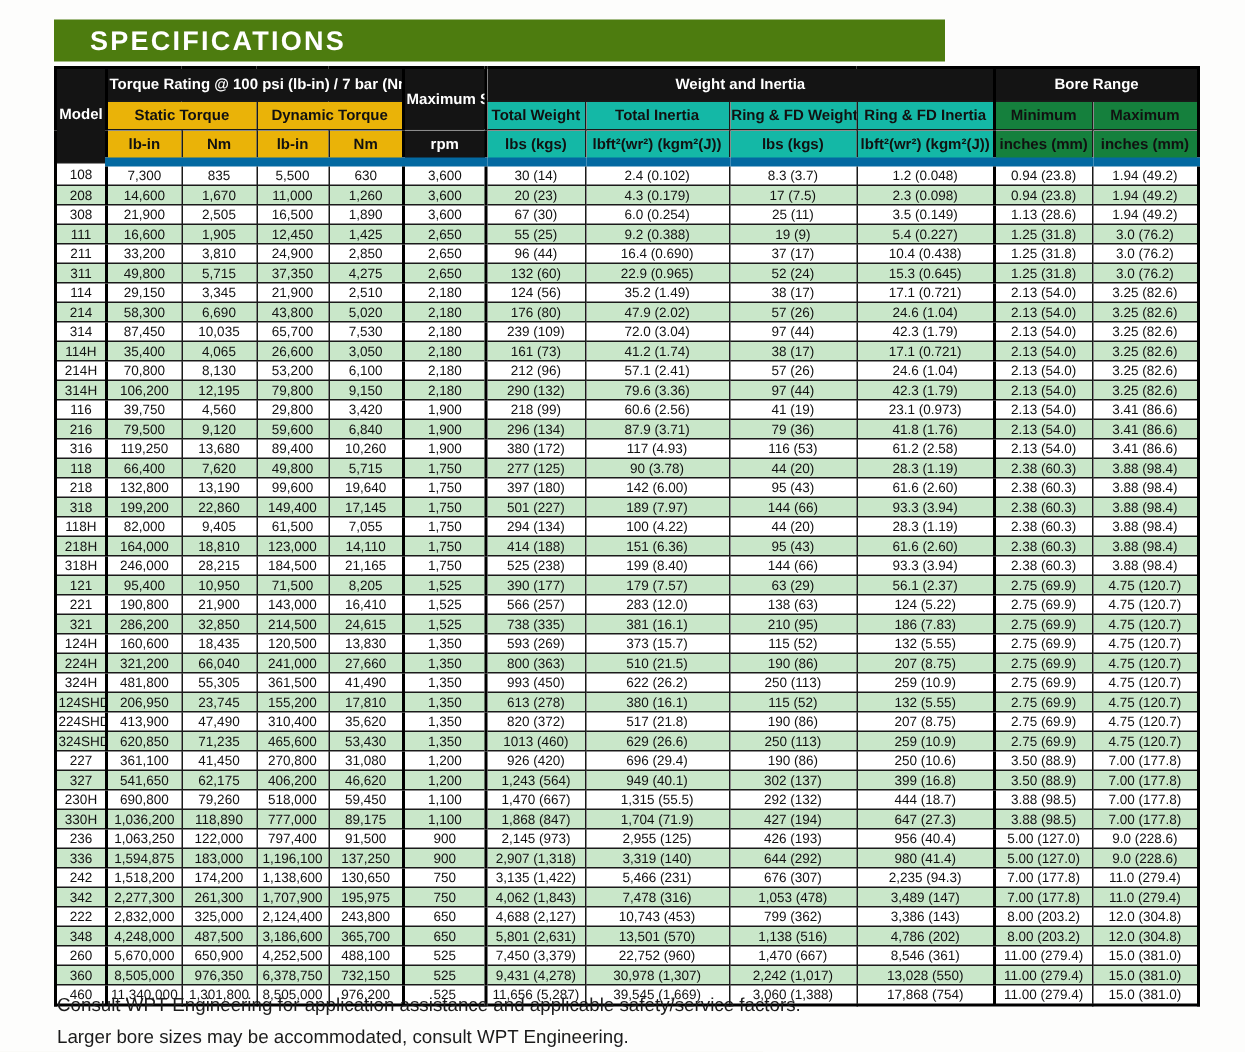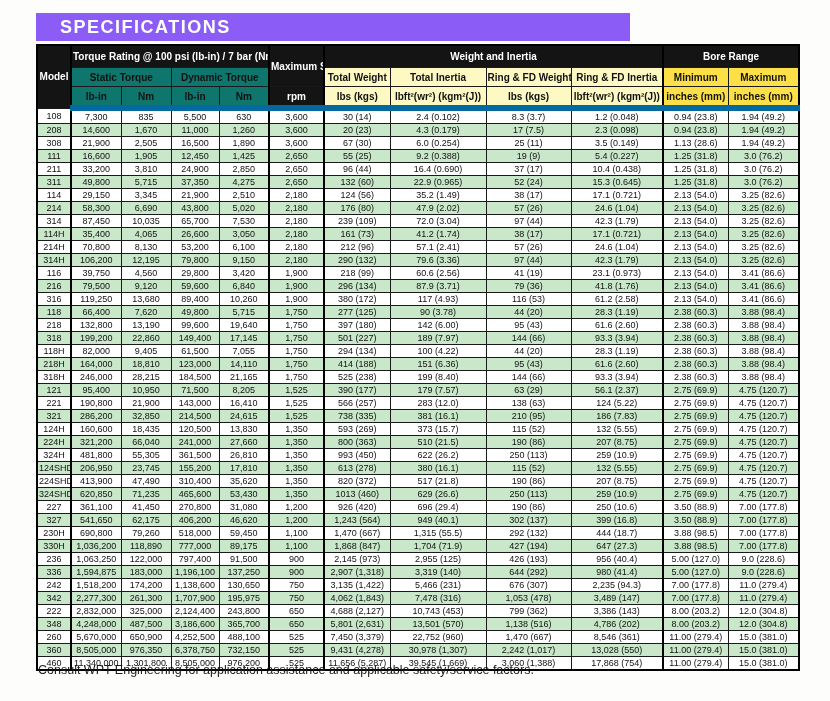--- a/index.html
+++ b/index.html
@@ -1,27 +1,27 @@
 <!DOCTYPE html>
 <html><head>
 <meta charset="utf-8">
 <style>
   html,body{margin:0;padding:0;background:#f6f6f4;}
   .page{position:relative;width:830px;height:701px;background:#fdfdfc;font-family:"Liberation Sans",sans-serif;overflow:hidden;}
-  .banner{position:absolute;left:36px;top:13px;width:594px;height:28px;background:#8b5cf6;color:#fff;
+  .banner{position:absolute;left:36px;top:13px;width:594px;height:28px;background:#4d7c0f;color:#fff;
           font-weight:bold;font-size:18px;letter-spacing:1.5px;line-height:28px;padding-left:24px;box-sizing:border-box;}
   table.spec{position:absolute;left:36px;top:44px;width:762px;border-collapse:collapse;table-layout:fixed;
              border:2px solid #000;background:#fff;}
   table.spec th, table.spec td{border:1px solid #1a1a1a;padding:0 1px;text-align:center;overflow:hidden;white-space:nowrap;}
   table.spec th{font-size:10px;font-weight:bold;}
   table.spec td{font-size:9px;height:12px;color:#111;}
   .hblack{background:#141414;color:#fff;}
-  .hyellow{background:#0f766e;color:#111;}
-  .hblue{background:#fef9c3;color:#111;}
-  .hgreen{background:#fde047;color:#111;}
+  .hyellow{background:#eab308;color:#111;}
+  .hblue{background:#14b8a6;color:#111;}
+  .hgreen{background:#15803d;color:#111;}
   .r1 th{height:21px;}
   .r2 th{height:18px;}
   .r3 th{height:18px;font-weight:bold;}
   .units{font-size:9.5px;}
   tbody tr:nth-child(even){background:#c9e7c9;}
   tbody tr:nth-child(odd){background:#ffffff;}
   .grp{border-left:2px solid #000 !important;}
   thead tr.r3 th{border-bottom:6px solid #0369a1;}
   .footer{position:absolute;left:38px;color:#1b1b1b;font-size:12.5px;}
   .f1{top:663px;}
@@ -450,21 +450,21 @@
           <td>190 (86)</td>
           <td>207 (8.75)</td>
           <td class="grp">2.75 (69.9)</td>
           <td>4.75 (120.7)</td>
         </tr>
         <tr>
           <td>324H</td>
           <td class="grp">481,800</td>
           <td>55,305</td>
           <td>361,500</td>
-          <td>26,810</td>
+          <td>41,490</td>
           <td class="grp">1,350</td>
           <td class="grp">993 (450)</td>
           <td>622 (26.2)</td>
           <td>250 (113)</td>
           <td>259 (10.9)</td>
           <td class="grp">2.75 (69.9)</td>
           <td>4.75 (120.7)</td>
         </tr>
         <tr>
           <td>124SHD</td>
@@ -687,14 +687,15 @@
           <td>39,545 (1,669)</td>
           <td>3,060 (1,388)</td>
           <td>17,868 (754)</td>
           <td class="grp">11.00 (279.4)</td>
           <td>15.0 (381.0)</td>
         </tr>
       </tbody>
   </table>
 
   <div class="footer f1">Consult WPT Engineering for application assistance and applicable safety/service factors.</div>
+  <div class="footer f2">Larger bore sizes may be accommodated, consult WPT Engineering.</div>
 
 </div>
 
 </body></html>

